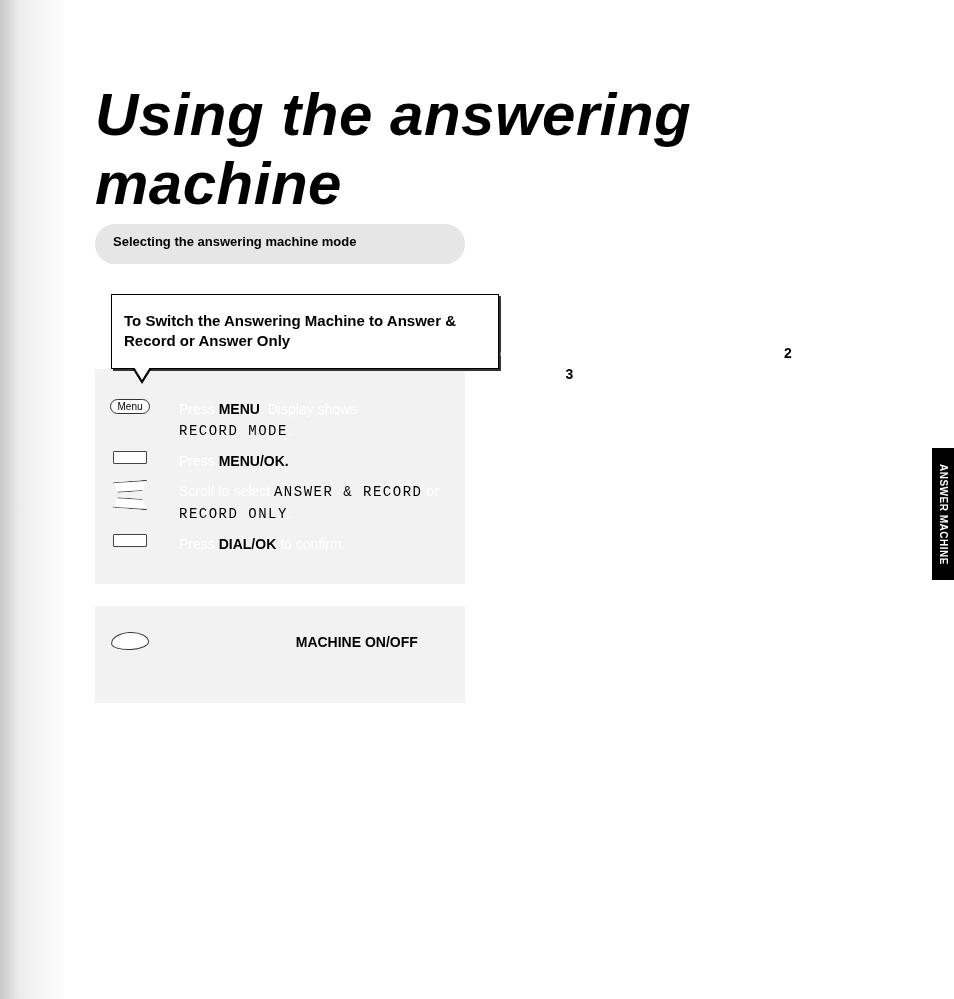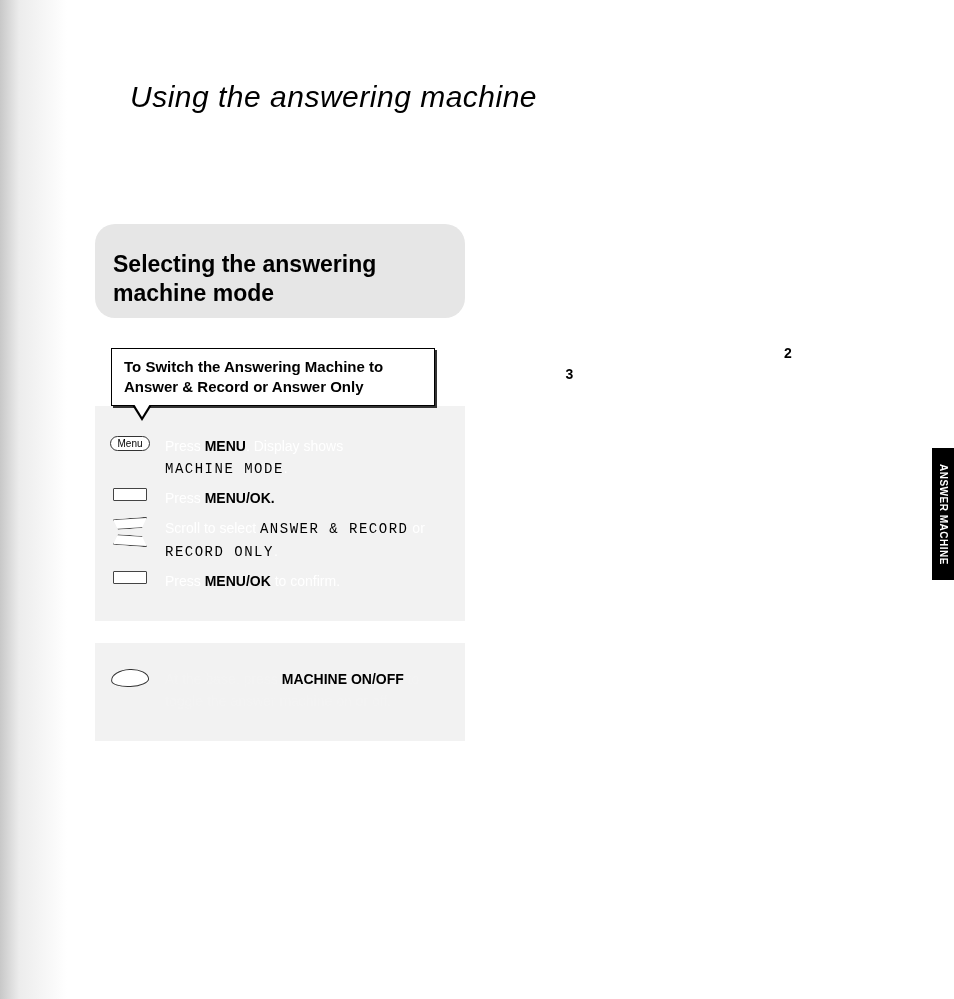--- a/index.html
+++ b/index.html
@@ -17,60 +17,59 @@
     left: 0;
     width: 100%;
     text-align: center;
     font-size: 14px;
     color: #000;
   }
   .title {
     position: absolute;
     top: 80px;
     left: 95px;
-    font-size: 30px;
+    font-size: 60px;
     font-style: italic;
-    font-weight: 400;
+    font-weight: 700;
     letter-spacing: 0.5px;
-    margin-left: 35px;
   }
   .col-left {
     position: absolute;
     top: 224px;
     left: 95px;
     width: 370px;
   }
   .col-right {
     position: absolute;
     top: 224px;
     left: 500px;
     width: 360px;
   }
   .pill {
     position: relative;
     background: #e6e6e6;
     border-radius: 20px;
-    padding: 26px 18px 10px 18px;
-    font-weight: 700;
-    font-size: 23px;
+    padding: 10px 18px 10px 18px;
+    font-weight: 700;
+    font-size: 13px;
     line-height: 1.25;
     min-height: 40px;
   }
   .callout {
     position: relative;
     margin-top: 30px;
     margin-left: 16px;
     border: 1.5px solid #000;
     box-shadow: 2px 2px 0 #333;
     background: #fff;
-    padding: 8px 12px;
+    padding: 16px 12px;
     font-weight: 700;
     font-size: 15px;
     line-height: 1.35;
-    width: 324px;
+    width: 388px;
   }
   .callout::after {
     content: "";
     position: absolute;
     left: 20px;
     bottom: -16px;
     width: 0;
     height: 0;
     border-left: 10px solid transparent;
     border-right: 10px solid transparent;
@@ -90,21 +89,21 @@
   }
   .steps {
     background: #f2f2f2;
     margin-left: 0;
     padding: 22px 14px 28px 14px;
     width: 370px;
   }
   .step-row {
     display: flex;
     align-items: flex-start;
-    gap: 14px;
+    gap: 28px;
     margin-top: 8px;
   }
   .icon-col {
     width: 42px;
     flex: 0 0 42px;
     display: flex;
     flex-direction: column;
     align-items: center;
     gap: 4px;
   }
@@ -194,21 +193,21 @@
     <div class="callout">To Switch the Answering Machine to Answer &amp; Record or Answer Only</div>
 
     <div class="steps">
 
       <div class="step-row">
         <div class="icon-col">
           <div class="btn-menu">Menu</div>
         </div>
         <div class="text-col">
           <span class="white">Press </span><span class="bold">MENU</span><span class="white">. Display shows </span><br>
-          <span class="lcd">MACHINE MODE</span><span class="white">.</span>
+          <span class="lcd">RECORD MODE</span><span class="white">.</span>
         </div>
       </div>
 
       <div class="step-row">
         <div class="icon-col">
           <div class="btn-rect"></div>
         </div>
         <div class="text-col">
           <span class="white">Press </span><span class="bold">MENU/OK.</span>
         </div>
@@ -223,21 +222,21 @@
           <span class="white">Scroll to select </span><span class="lcd">ANSWER &amp; RECORD</span><span class="white"> or </span><br>
           <span class="lcd">RECORD ONLY</span><span class="white">.</span>
         </div>
       </div>
 
       <div class="step-row">
         <div class="icon-col">
           <div class="btn-rect"></div>
         </div>
         <div class="text-col">
-          <span class="white">Press </span><span class="bold">MENU/OK</span><span class="white"> to confirm.</span>
+          <span class="white">Press </span><span class="bold">DIAL/OK</span><span class="white"> to confirm.</span>
         </div>
       </div>
 
     </div>
 
     <div class="gap"></div>
 
 
     <div class="steps" style="padding-top:18px;">
       <div class="step-row">

